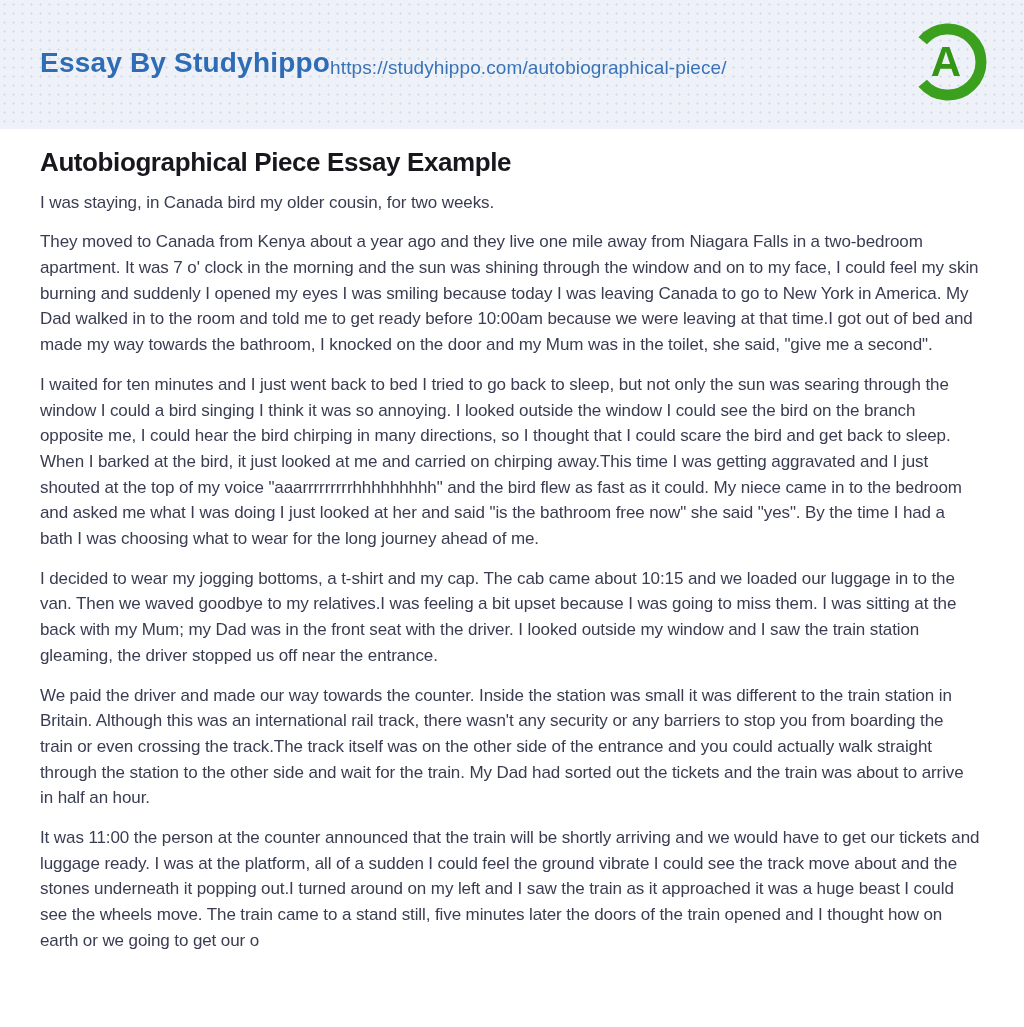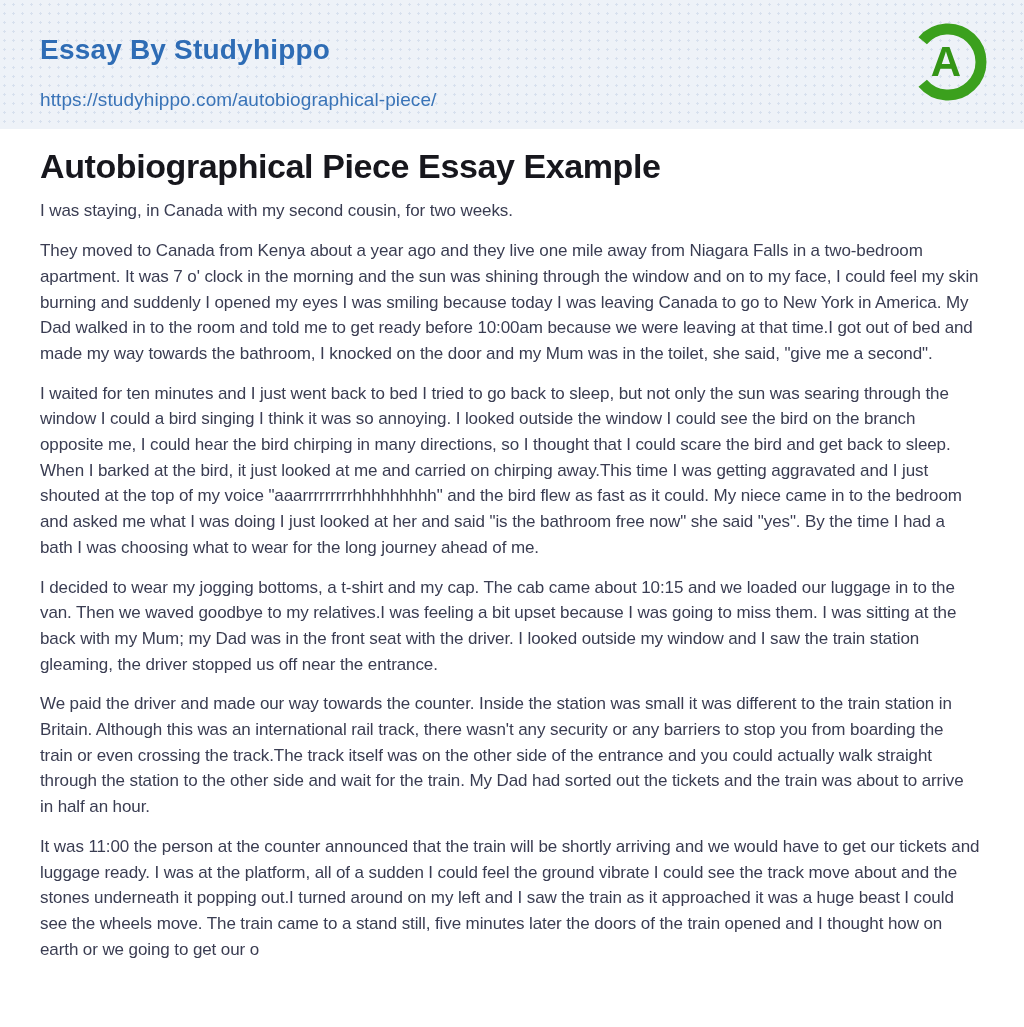--- a/index.html
+++ b/index.html
@@ -13,21 +13,21 @@
   .page-header {
     background-color: #eef2f8;
     background-image: radial-gradient(circle, rgba(187,202,226,0.45) 1px, transparent 1.4px);
     background-size: 9px 9px;
     height: 129px;
     padding: 34px 36px 0 40px;
     display: flex;
     justify-content: space-between;
     align-items: flex-start;
   }
-  .header-left { display: flex; flex-direction: column; }
+  .header-left { display: flex; flex-direction: row; align-items: flex-end; }
   .site-title {
     color: #2e6cb5;
     font-size: 28px;
     font-weight: 700;
     letter-spacing: 0.2px;
     line-height: 1.15;
   }
   .page-url {
     color: #3973b7;
     font-size: 19px;
@@ -40,21 +40,21 @@
     width: 80px;
     height: 80px;
     margin-top: -12px;
     flex: 0 0 auto;
   }
   .main-content {
     padding: 0 44px 0 40px;
   }
   .essay-title {
     color: #17171d;
-    font-size: 34px;
+    font-size: 26px;
     font-weight: 800;
     letter-spacing: -0.4px;
     margin-top: 19px;
     margin-bottom: 13px;
     line-height: 1.1;
   }
   .essay-paragraph {
     color: #3a3d52;
     font-size: 17px;
     line-height: 25.7px;
@@ -73,19 +73,19 @@
   <div class="logo-wrap">
     <svg width="80" height="80" viewBox="0 0 80 80" aria-hidden="true">
       <path d="M 14.7 18.8 A 33 33 0 1 1 14.7 61.2" fill="none" stroke="#3ba01d" stroke-width="11" stroke-linecap="butt"></path>
       <text x="38" y="54" text-anchor="middle" font-family="Liberation Sans, sans-serif" font-size="42" font-weight="700" fill="#349516">A</text>
     </svg>
   </div>
 </header>
 
 <main class="main-content">
   <h1 class="essay-title">Autobiographical Piece Essay Example</h1>
-  <p class="essay-paragraph">I was staying, in Canada with my second cousin, for two weeks.</p>
+  <p class="essay-paragraph">I was staying, in Canada bird my older cousin, for two weeks.</p>
   <p class="essay-paragraph">They moved to Canada from Kenya about a year ago and they live one mile away from Niagara Falls in a two-bedroom apartment. It was 7 o' clock in the morning and the sun was shining through the window and on to my face, I could feel my skin burning and suddenly I opened my eyes I was smiling because today I was leaving Canada to go to New York in America. My Dad walked in to the room and told me to get ready before 10:00am because we were leaving at that time.I got out of bed and made my way towards the bathroom, I knocked on the door and my Mum was in the toilet, she said, "give me a second".</p>
   <p class="essay-paragraph">I waited for ten minutes and I just went back to bed I tried to go back to sleep, but not only the sun was searing through the window I could a bird singing I think it was so annoying. I looked outside the window I could see the bird on the branch opposite me, I could hear the bird chirping in many directions, so I thought that I could scare the bird and get back to sleep. When I barked at the bird, it just looked at me and carried on chirping away.This time I was getting aggravated and I just shouted at the top of my voice "aaarrrrrrrrrhhhhhhhhh" and the bird flew as fast as it could. My niece came in to the bedroom and asked me what I was doing I just looked at her and said "is the bathroom free now" she said "yes". By the time I had a bath I was choosing what to wear for the long journey ahead of me.</p>
   <p class="essay-paragraph">I decided to wear my jogging bottoms, a t-shirt and my cap. The cab came about 10:15 and we loaded our luggage in to the van. Then we waved goodbye to my relatives.I was feeling a bit upset because I was going to miss them. I was sitting at the back with my Mum; my Dad was in the front seat with the driver. I looked outside my window and I saw the train station gleaming, the driver stopped us off near the entrance.</p>
   <p class="essay-paragraph">We paid the driver and made our way towards the counter. Inside the station was small it was different to the train station in Britain. Although this was an international rail track, there wasn't any security or any barriers to stop you from boarding the train or even crossing the track.The track itself was on the other side of the entrance and you could actually walk straight through the station to the other side and wait for the train. My Dad had sorted out the tickets and the train was about to arrive in half an hour.</p>
   <p class="essay-paragraph">It was 11:00 the person at the counter announced that the train will be shortly arriving and we would have to get our tickets and luggage ready. I was at the platform, all of a sudden I could feel the ground vibrate I could see the track move about and the stones underneath it popping out.I turned around on my left and I saw the train as it approached it was a huge beast I could see the wheels move. The train came to a stand still, five minutes later the doors of the train opened and I thought how on earth or we going to get our o</p>
 </main>
 
 </body></html>

